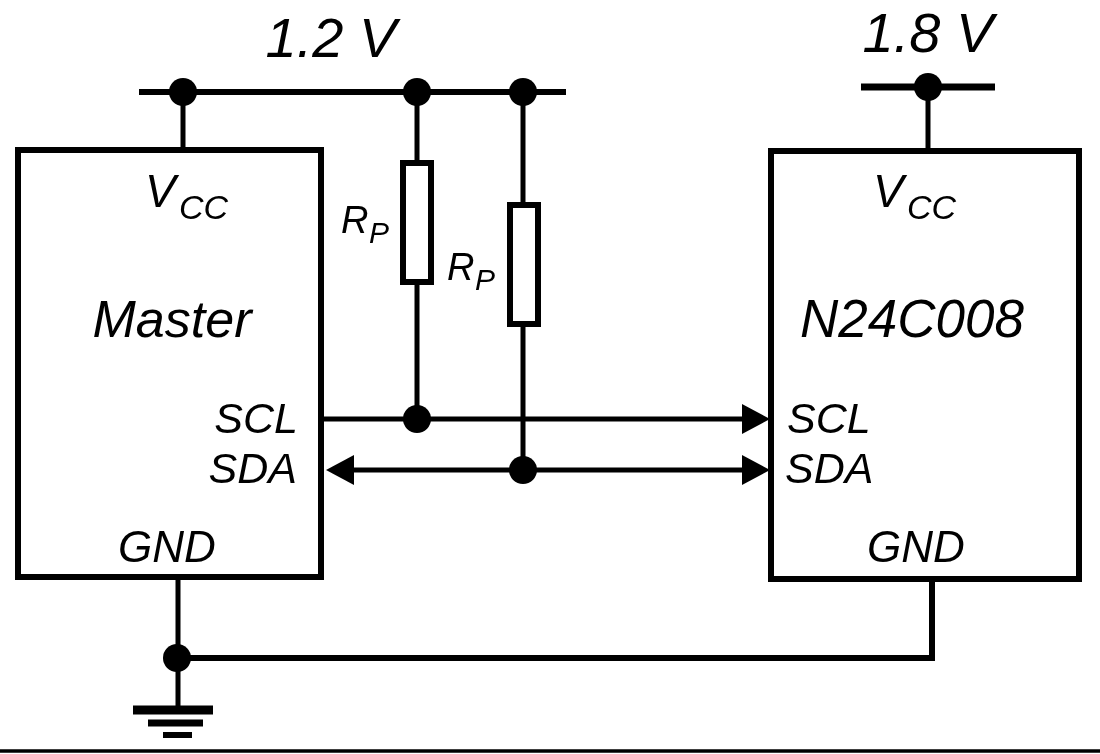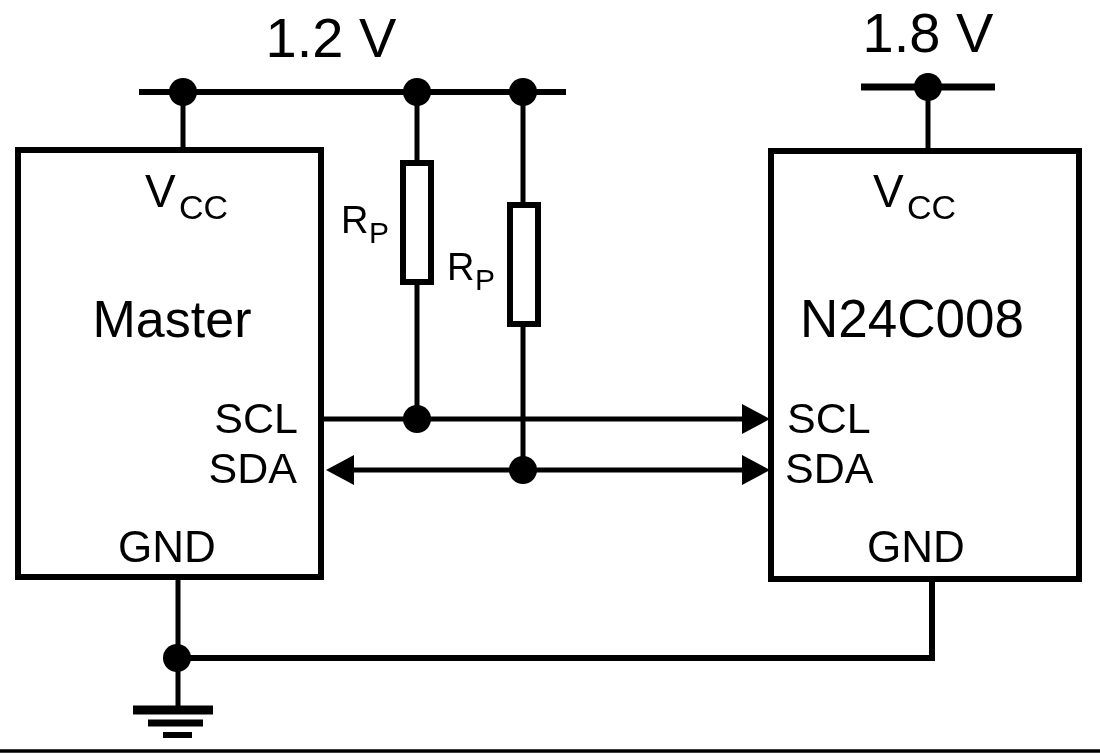--- a/index.html
+++ b/index.html
@@ -6,20 +6,21 @@
     margin: 0;
     padding: 0;
     background: #ffffff;
   }
   .page {
     position: relative;
     width: 1100px;
     height: 754px;
     background: #ffffff;
     overflow: hidden;
+    font-style: italic;
   }
   svg text {
     font-family: "Liberation Sans", sans-serif;
     fill: #000000;
   }
   .t56 { font-size: 56px; }
   .t53 { font-size: 53px; }
   .t52 { font-size: 52px; }
   .t46 { font-size: 46px; }
   .t44 { font-size: 44px; }

